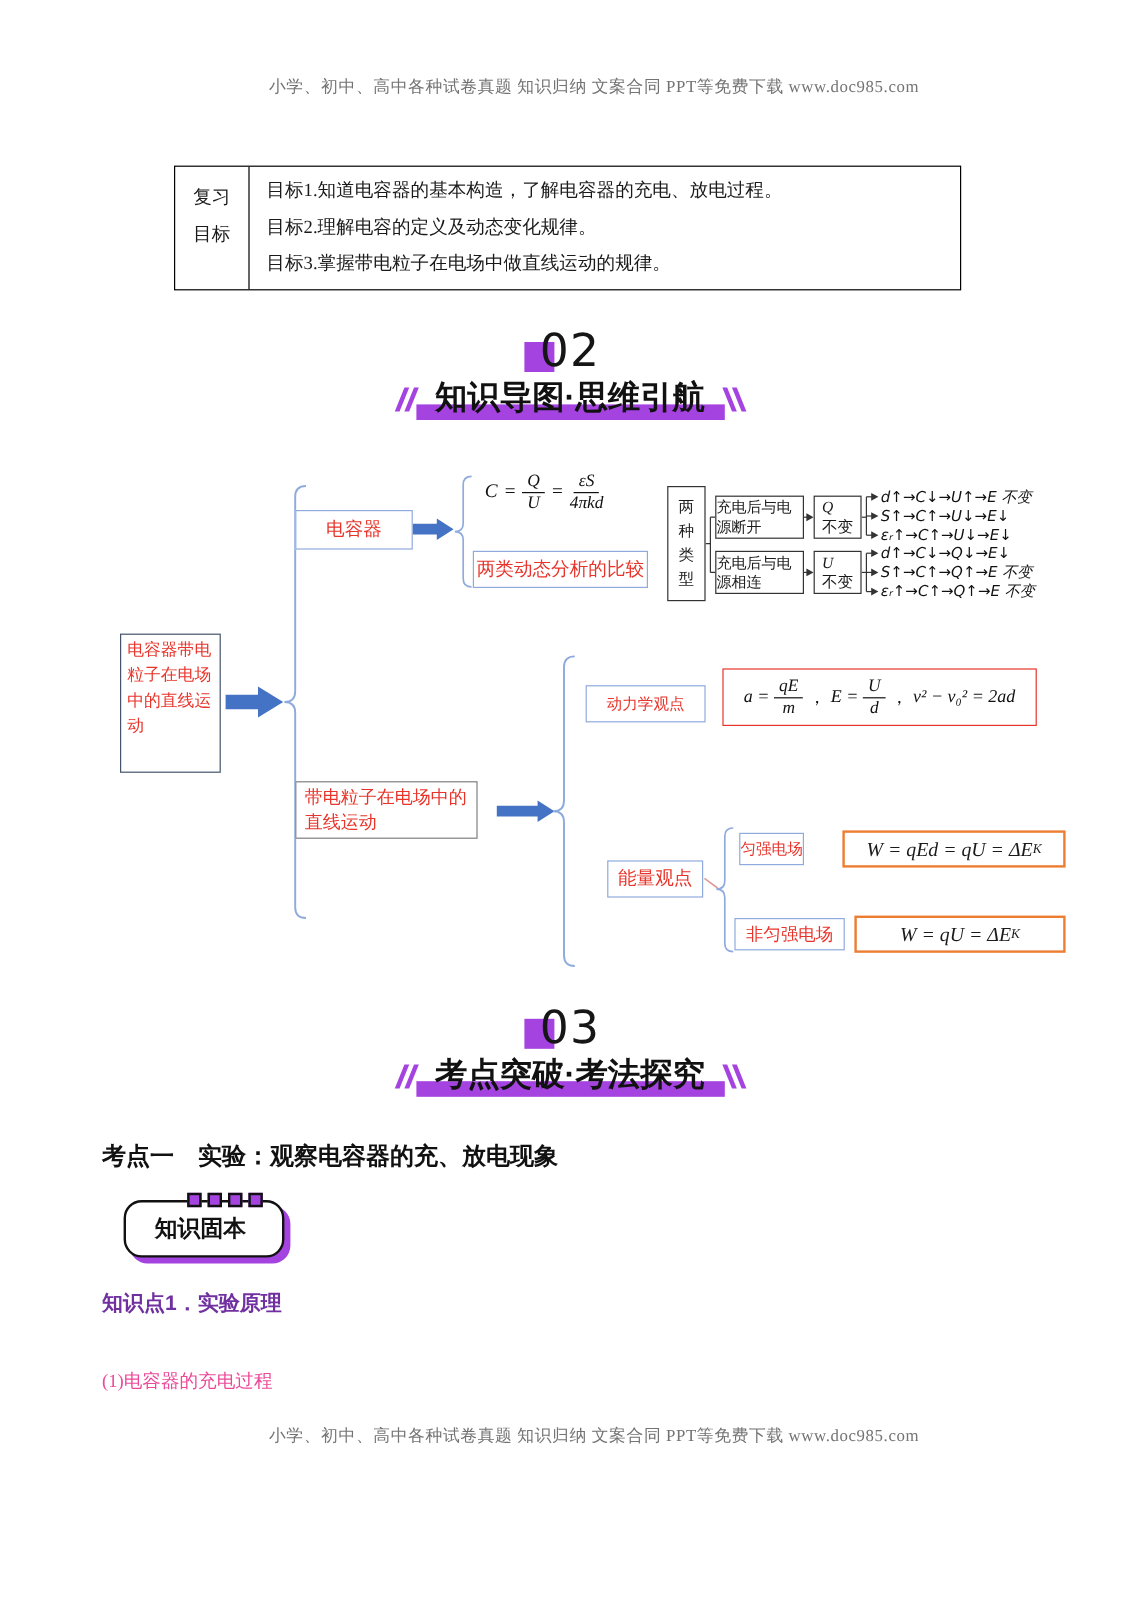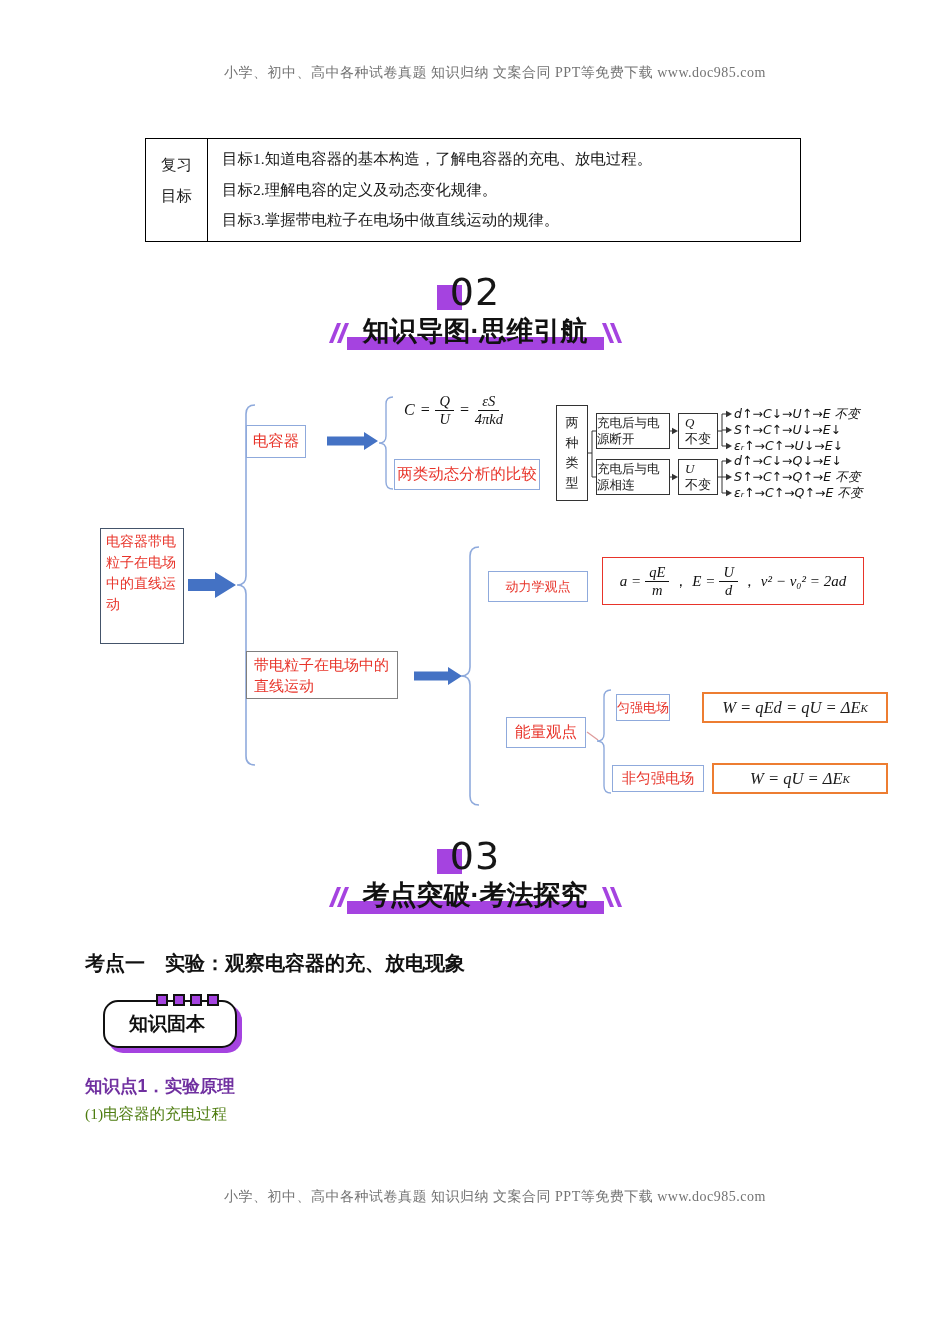--- a/index.html
+++ b/index.html
@@ -39,21 +39,21 @@
   .mm-box{position:absolute;box-sizing:border-box;z-index:1;display:flex;align-items:center;
           justify-content:center;background:#fff;
           font-family:"Liberation Sans","DejaVu Sans",sans-serif;}
   .red-t{color:#e8342a;}
   .b-blue{border:1.5px solid #8faadc;}
   .b-dark{border:1.5px solid #44546a;}
   .b-gray{border:1.3px solid #7f7f7f;}
   .b-thin{border:1px solid #333;}
   .root-box{left:100px;top:143px;width:84px;height:116px;font-size:14px;line-height:21px;
             text-align:left;padding:2px 5px;align-items:flex-start;}
-  .cap-box{left:246px;top:40px;width:60px;height:33px;font-size:15.5px;}
+  .cap-box{left:246px;top:40px;width:98px;height:33px;font-size:15.5px;}
   .cmp-box{left:394px;top:74px;width:146px;height:31px;font-size:15.5px;}
   .type-box{left:556px;top:20px;width:32px;height:96px;font-size:13px;line-height:20px;padding:4px 0;}
   .type-box span{display:inline-block;width:1em;}
   .cond-box{left:596px;width:74px;height:36px;font-size:12.5px;line-height:16px;}
   .inv-box{left:678px;width:40px;height:36px;font-size:13px;line-height:16px;}
   .inv-box i{font-family:"Liberation Serif",serif;font-style:italic;}
   .tree-line{position:absolute;left:734px;height:16px;line-height:16px;font-size:12.5px;
              font-family:"DejaVu Sans",sans-serif;font-style:italic;color:#111;z-index:1;white-space:nowrap;}
   .part-box{left:246px;top:266px;width:152px;height:48px;font-size:15px;line-height:21px;
             text-align:left;padding:2px 7px;}
@@ -78,21 +78,21 @@
   
   .kaodian{position:absolute;left:85px;top:950px;font-family:"Liberation Sans",sans-serif;
            font-weight:800;font-size:20px;color:#111;}
   .badge{position:absolute;left:103px;top:1000px;background:#fff;border:2.6px solid #111;
          border-radius:15px;padding:9px 30px 9px 24px;font-family:"Liberation Sans",sans-serif;
          font-weight:800;font-size:19px;color:#111;box-shadow:5px 5px 0 #a543e0;z-index:1;}
   .badge .tabs{position:absolute;top:-8px;right:16px;display:flex;gap:5px;}
   .badge .tabs i{display:block;width:8px;height:8px;background:#a543e0;border:2px solid #111;}
   .point-title{position:absolute;left:85px;top:1074px;font-family:"Liberation Sans",sans-serif;
                font-weight:800;font-size:17.5px;color:#7030a0;}
-  .para{position:absolute;left:85px;top:1104px;font-size:15.5px;color:#4d7c0f;}
+  .para{position:absolute;left:85px;top:1141px;font-size:15.5px;color:#ec4899;}
 </style>
 </head>
 <body>
 
 <div class="page">
 
   <div class="center-line site-line" style="top:64px;">小学、初中、高中各种试卷真题 知识归纳 文案合同 PPT等免费下载    www.doc985.com</div>
 
   <div class="goals">
     <div class="goals-left">

